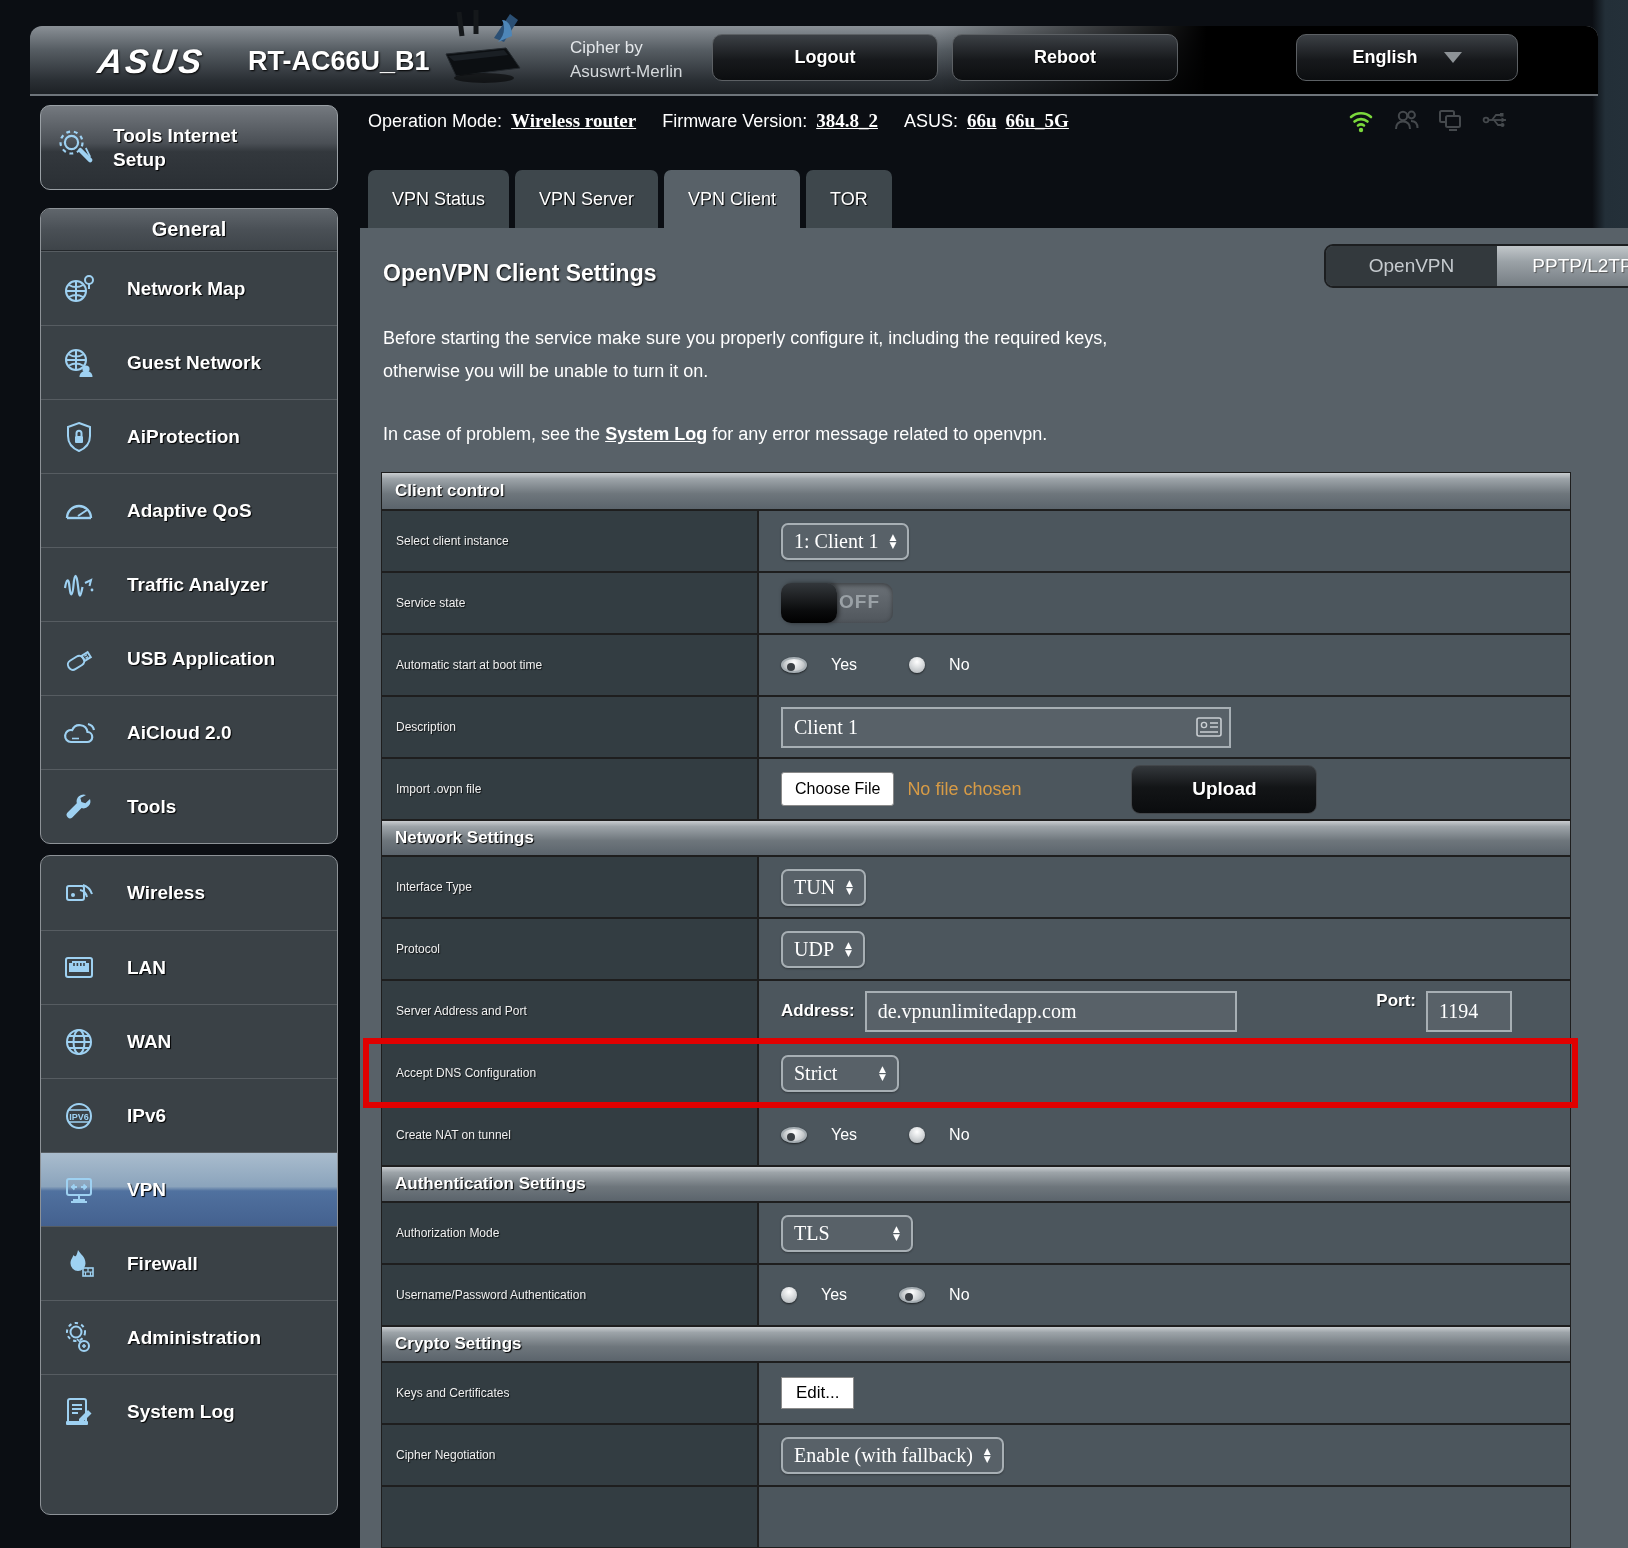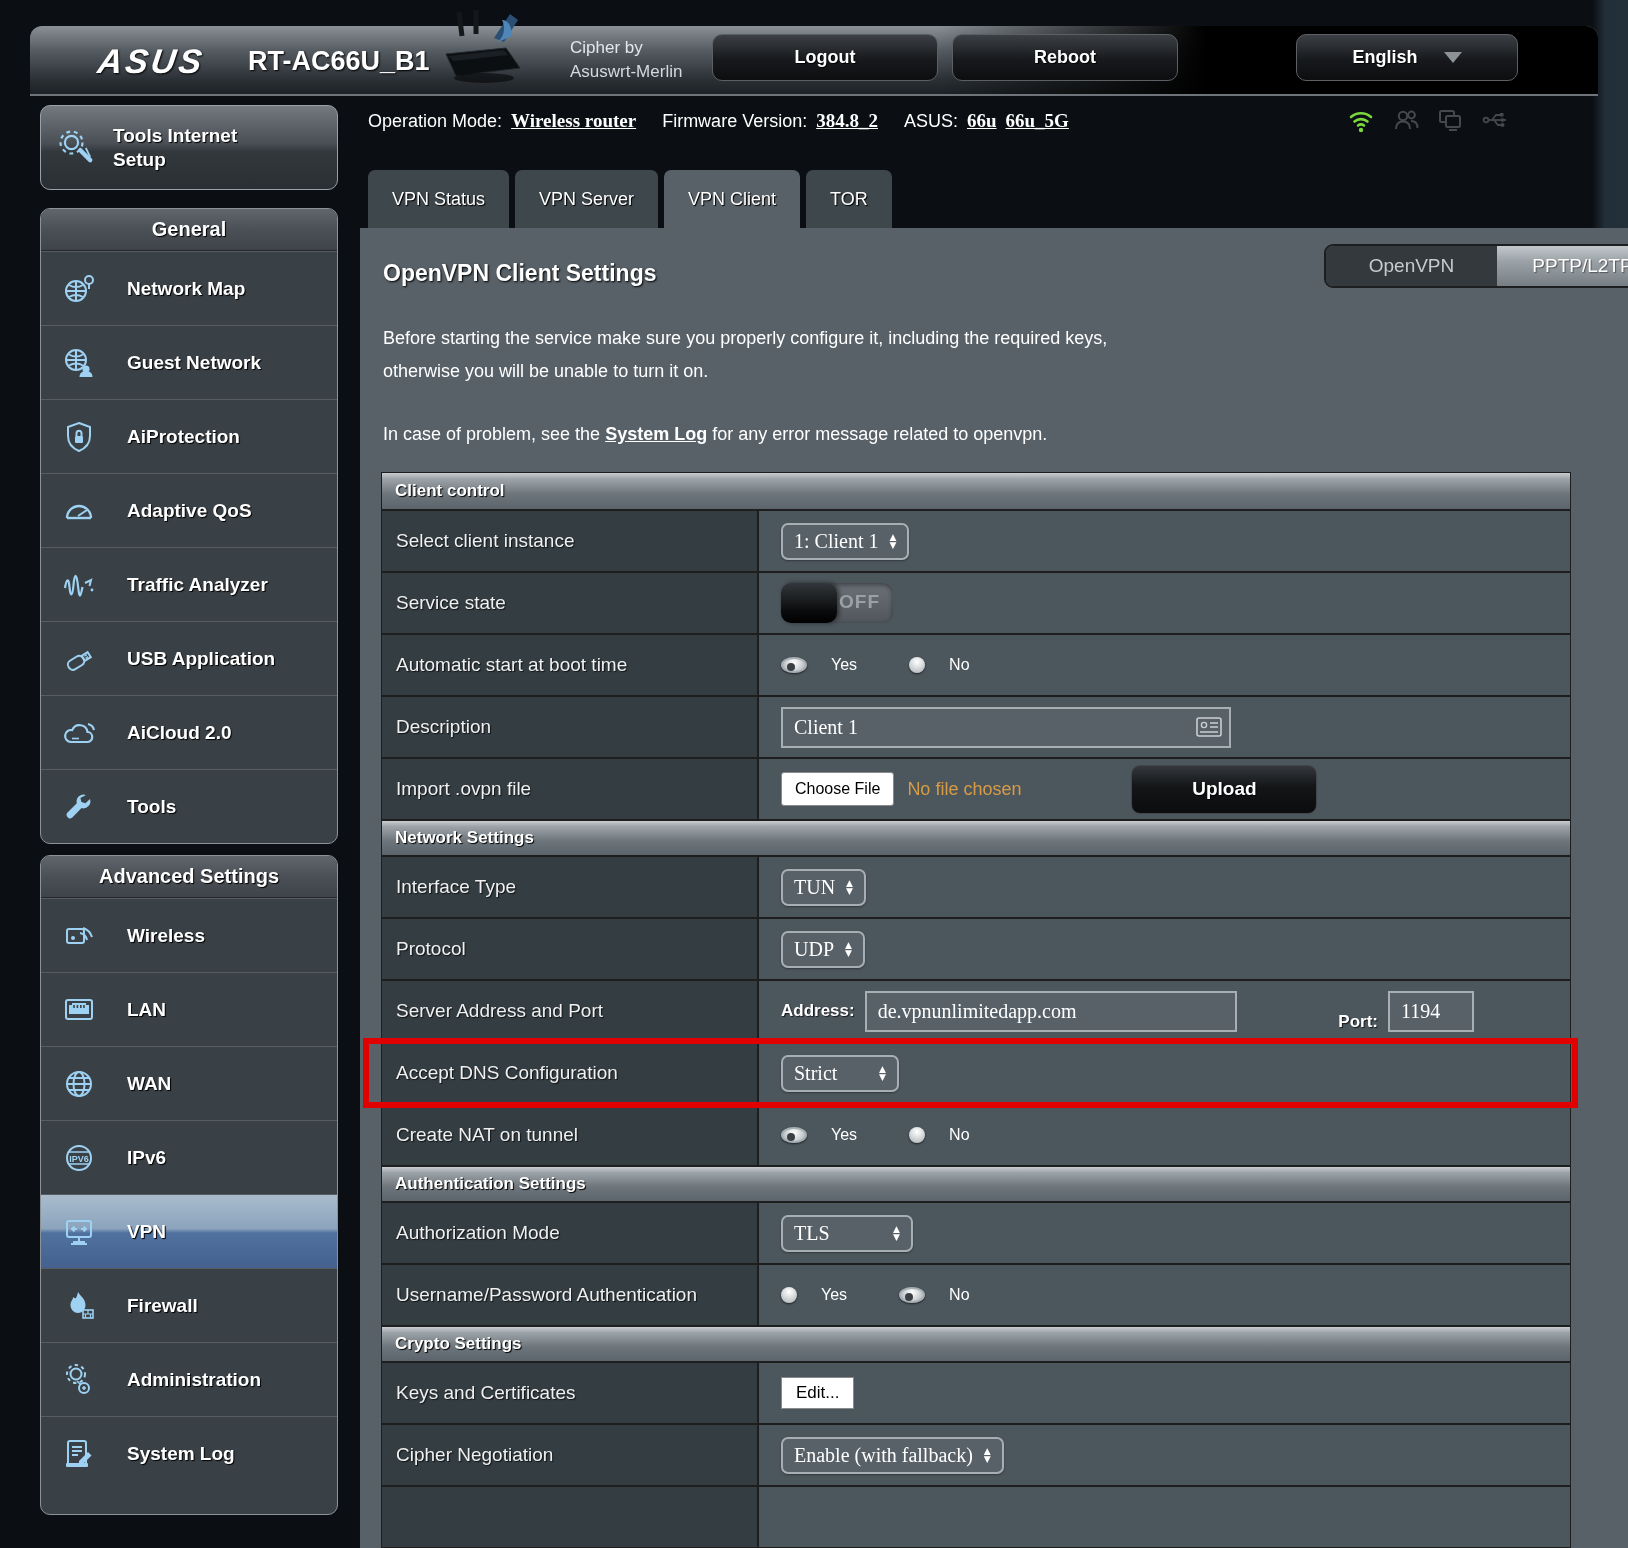--- a/index.html
+++ b/index.html
@@ -102,21 +102,21 @@
   .sec {
     height:36px; display:flex; align-items:center; padding-left:13px;
     font-weight:bold; font-size:17px; text-shadow:1px 1px 1px #000;
     background:linear-gradient(180deg,#c9cdd0 0%,#9da4a9 16%,#6e767c 58%,#5b646c 100%);
     border-top:2px solid #1e1e1e;
   }
   .stable > .sec:first-child { border-top:none; }
   .row { display:flex; min-height:62px; border-top:2px solid #1e1e1e; position:relative; }
   .lbl {
     width:377px; flex:none; background:#333d42; border-right:2px solid #1e1e1e;
-    display:flex; align-items:center; padding-left:14px; font-size:19px; color:#f0f0f0;
+    display:flex; align-items:center; padding-left:14px; font-size:12px; color:#f0f0f0;
     text-shadow:1px 1px 1px rgba(0,0,0,.7);
   }
   .val { flex:1; background:#4c565d; display:flex; align-items:center; padding-left:22px; font-size:17px; }
   
   .red-highlight {
     position:absolute; left:-19px; right:-8px; top:-5px; bottom:-5px;
     border:6px solid #e10000; pointer-events:none; z-index:6;
   }
   
   .sel {
@@ -149,21 +149,21 @@
     font-family:"Liberation Sans",sans-serif; font-size:16px; padding:7px 13px; cursor:pointer; }
   .nofile { color:#d79b46; margin-left:13px; font-size:18px; }
   .upload-btn {
     margin-left:110px; width:186px; height:49px; border-radius:9px;
     background:linear-gradient(180deg,#34383c 0%,#131517 45%,#0a0c0e 100%);
     border:1px solid #43474b; color:#fff; font-weight:bold; font-size:19px; cursor:pointer;
     text-shadow:1px 1px 1px #000;
   }
   .edit-btn { background:#fff; color:#000; border:1px solid #8a8a8a; font-size:17px; padding:5px 14px; cursor:pointer; }
   .addr-label { font-weight:bold; font-size:17px; margin-right:10px; text-shadow:1px 1px 1px rgba(0,0,0,.7); }
-  .port-group { margin-left:auto; margin-right:96px; display:flex; align-items:flex-end; }
+  .port-group { margin-left:auto; margin-right:58px; display:flex; align-items:flex-start; }
   svg { overflow:visible; }
 </style>
 </head>
 <body>
 
 <div class="banner">
   <div class="brand-logo">ASUS</div>
   <div class="model-name">RT-AC66U_B1</div>
   <div class="router-art">
     <svg width="100" height="84" viewBox="0 0 100 84">
@@ -333,21 +333,20 @@
     <span class="sicon">
       <svg width="40" height="40" viewBox="0 0 40 40" fill="#9ed1f2" stroke="none">
         <path d="M27 8a7 7 0 0 0-9.2 8.3L8.5 25.6a3.4 3.4 0 0 0 4.8 4.8l9.3-9.3A7 7 0 0 0 31 12l-4.6 4.2-4-1.2-1-4z"></path>
       </svg>
     </span>
     <span class="lab">Tools</span>
   </div>
 </div>
 
 <div class="side-box box-advanced">
-  <div class="side-title">Advanced Settings</div>
 
   <div class="side-item">
     <span class="sicon">
       <svg width="40" height="40" viewBox="0 0 40 40" fill="none" stroke="#9ed1f2" stroke-width="2">
         <rect x="8" y="13" width="17" height="14" rx="2"></rect>
           <circle cx="14" cy="22" r="2" fill="#9ed1f2" stroke="none"></circle>
         <path d="M21 17a9 9 0 0 1 7 7M24 12a14 14 0 0 1 9 9"></path>
       </svg>
     </span>
     <span class="lab">Wireless</span>

